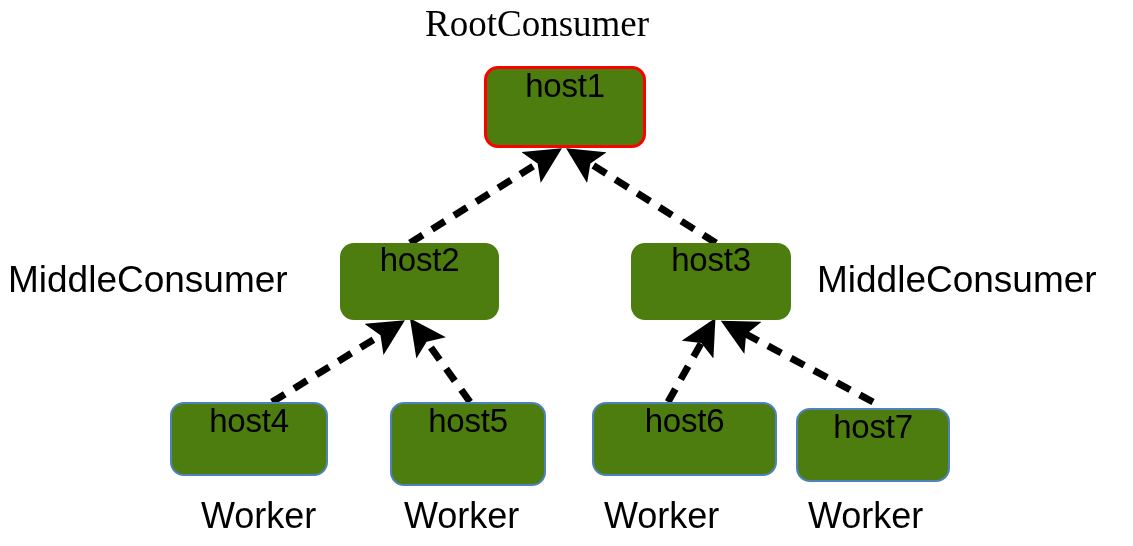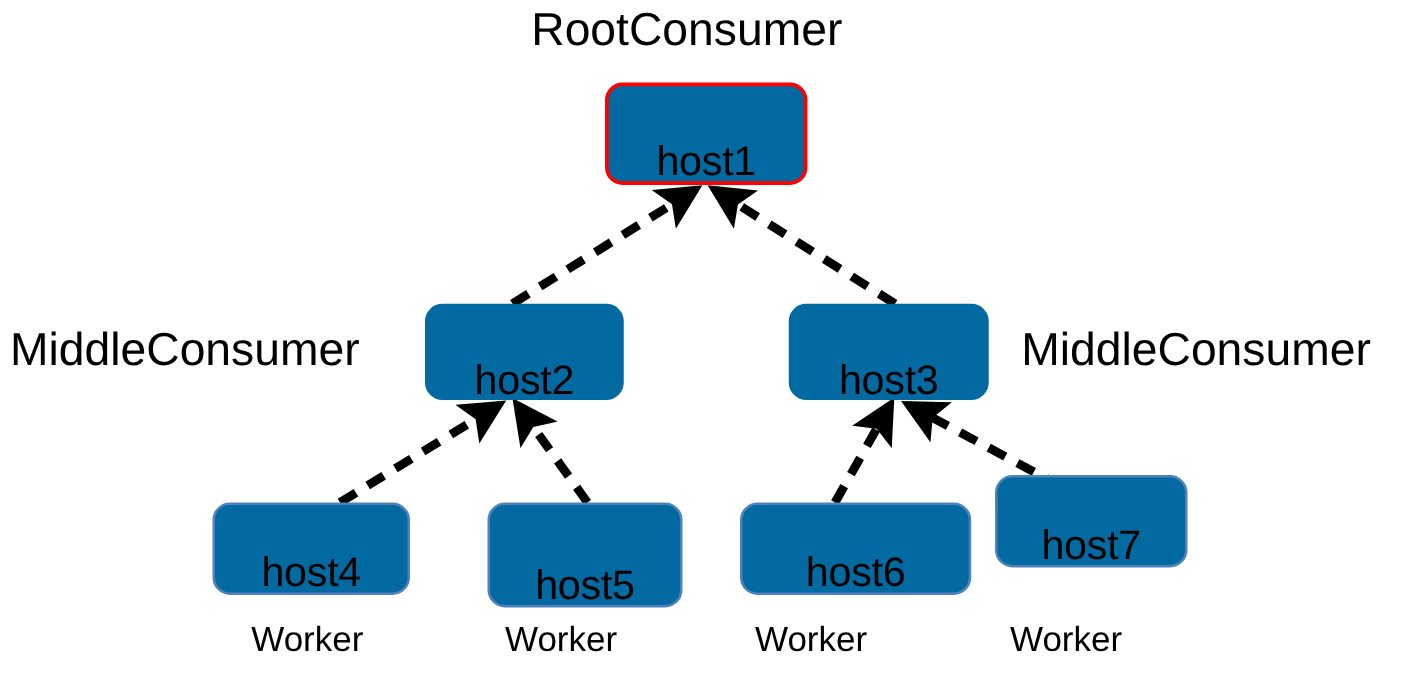--- a/index.html
+++ b/index.html
@@ -19,24 +19,24 @@
     position: absolute;
     left: 0;
     top: 0;
     width: 1133px;
     height: 546px;
     pointer-events: none;
   }
   .node {
     position: absolute;
     box-sizing: border-box;
-    background: #0369a1;
+    background: #4d7c0f;
     border-radius: 14px;
     display: flex;
-    align-items: flex-end;
+    align-items: flex-start;
     justify-content: center;
     color: #000000;
     font-family: "Liberation Sans", sans-serif;
   }
   .node-root {
     border: 3px solid #ff0000;
   }
   .node-mid, .node-leaf {
     border: 2px solid #4f81bd;
   }
@@ -47,21 +47,21 @@
   }
   .ann {
     position: absolute;
     color: #000000;
     font-size: 37px;
     line-height: 1;
     white-space: nowrap;
     font-family: "Liberation Sans", sans-serif;
   }
   .ann-worker {
-    font-size: 28px;
+    font-size: 36px;
   }
 </style>
 </head>
 <body>
 
 <div id="canvas">
 
   <svg id="edge-layer" viewBox="0 0 1133 546" width="1133" height="546" xmlns="http://www.w3.org/2000/svg">
     <defs>
       <marker id="arrowhead" markerWidth="5.2" markerHeight="5.2" refX="4.2" refY="2.6" orient="auto" markerUnits="strokeWidth">
@@ -90,26 +90,26 @@
       </div>
       <div class="node node-leaf" style="left: 170px; top: 402px; width: 158px; height: 74px;">
         <span class="node-label">host4</span>
       </div>
       <div class="node node-leaf" style="left: 390px; top: 402px; width: 156px; height: 84px;">
         <span class="node-label">host5</span>
       </div>
       <div class="node node-leaf" style="left: 592px; top: 402px; width: 185px; height: 74px;">
         <span class="node-label">host6</span>
       </div>
-      <div class="node node-leaf" style="left: 796px; top: 380px; width: 154px; height: 74px;">
+      <div class="node node-leaf" style="left: 796px; top: 408px; width: 154px; height: 74px;">
         <span class="node-label">host7</span>
       </div>
     </div>
   <div id="labels-group">
-      <div class="ann" style="left: 425px; top: 5px;">RootConsumer</div>
+      <div class="ann" style="left: 425px; top: 5px; font-family: Liberation Serif, serif;">RootConsumer</div>
       <div class="ann" style="left: 8px; top: 261px;">MiddleConsumer</div>
       <div class="ann" style="left: 817px; top: 261px;">MiddleConsumer</div>
       <div class="ann ann-worker" style="left: 201px; top: 498px;">Worker</div>
       <div class="ann ann-worker" style="left: 404px; top: 498px;">Worker</div>
       <div class="ann ann-worker" style="left: 604px; top: 498px;">Worker</div>
       <div class="ann ann-worker" style="left: 808px; top: 498px;">Worker</div>
     </div>
 
 </div>
 

